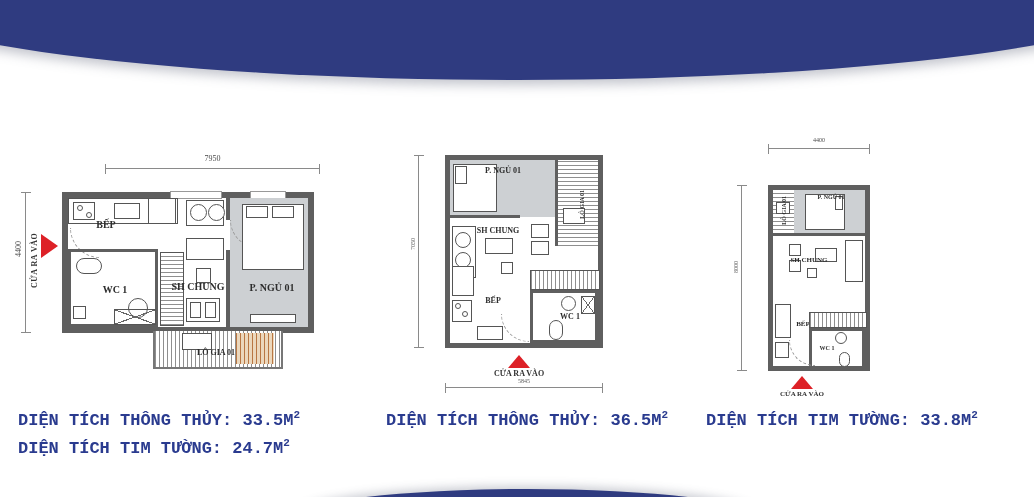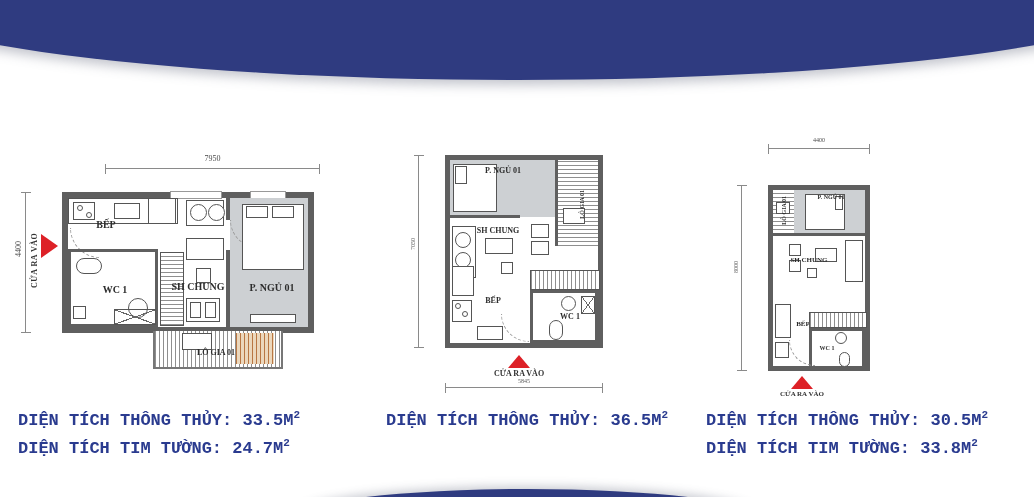--- a/index.html
+++ b/index.html
@@ -206,18 +206,17 @@
   </div>
 
   <div class="areas" style="left:18px;top:404px;">
     <div><span>DIỆN TÍCH THÔNG THỦY: 33.5M</span><sup>2</sup></div>
     <div><span>DIỆN TÍCH TIM TƯỜNG: 24.7M</span><sup>2</sup></div>
   </div>
   <div class="areas" style="left:386px;top:404px;">
     <div><span>DIỆN TÍCH THÔNG THỦY: 36.5M</span><sup>2</sup></div>
   </div>
   <div class="areas" style="left:706px;top:404px;">
-    <div><span>DIỆN TÍCH THÔNG THỦY: 30.5M</span><sup>2</sup></div>
     <div><span>DIỆN TÍCH TIM TƯỜNG: 33.8M</span><sup>2</sup></div>
   </div>
 
   <div class="bottom-arc"></div>
 </div>
 
 </body></html>

